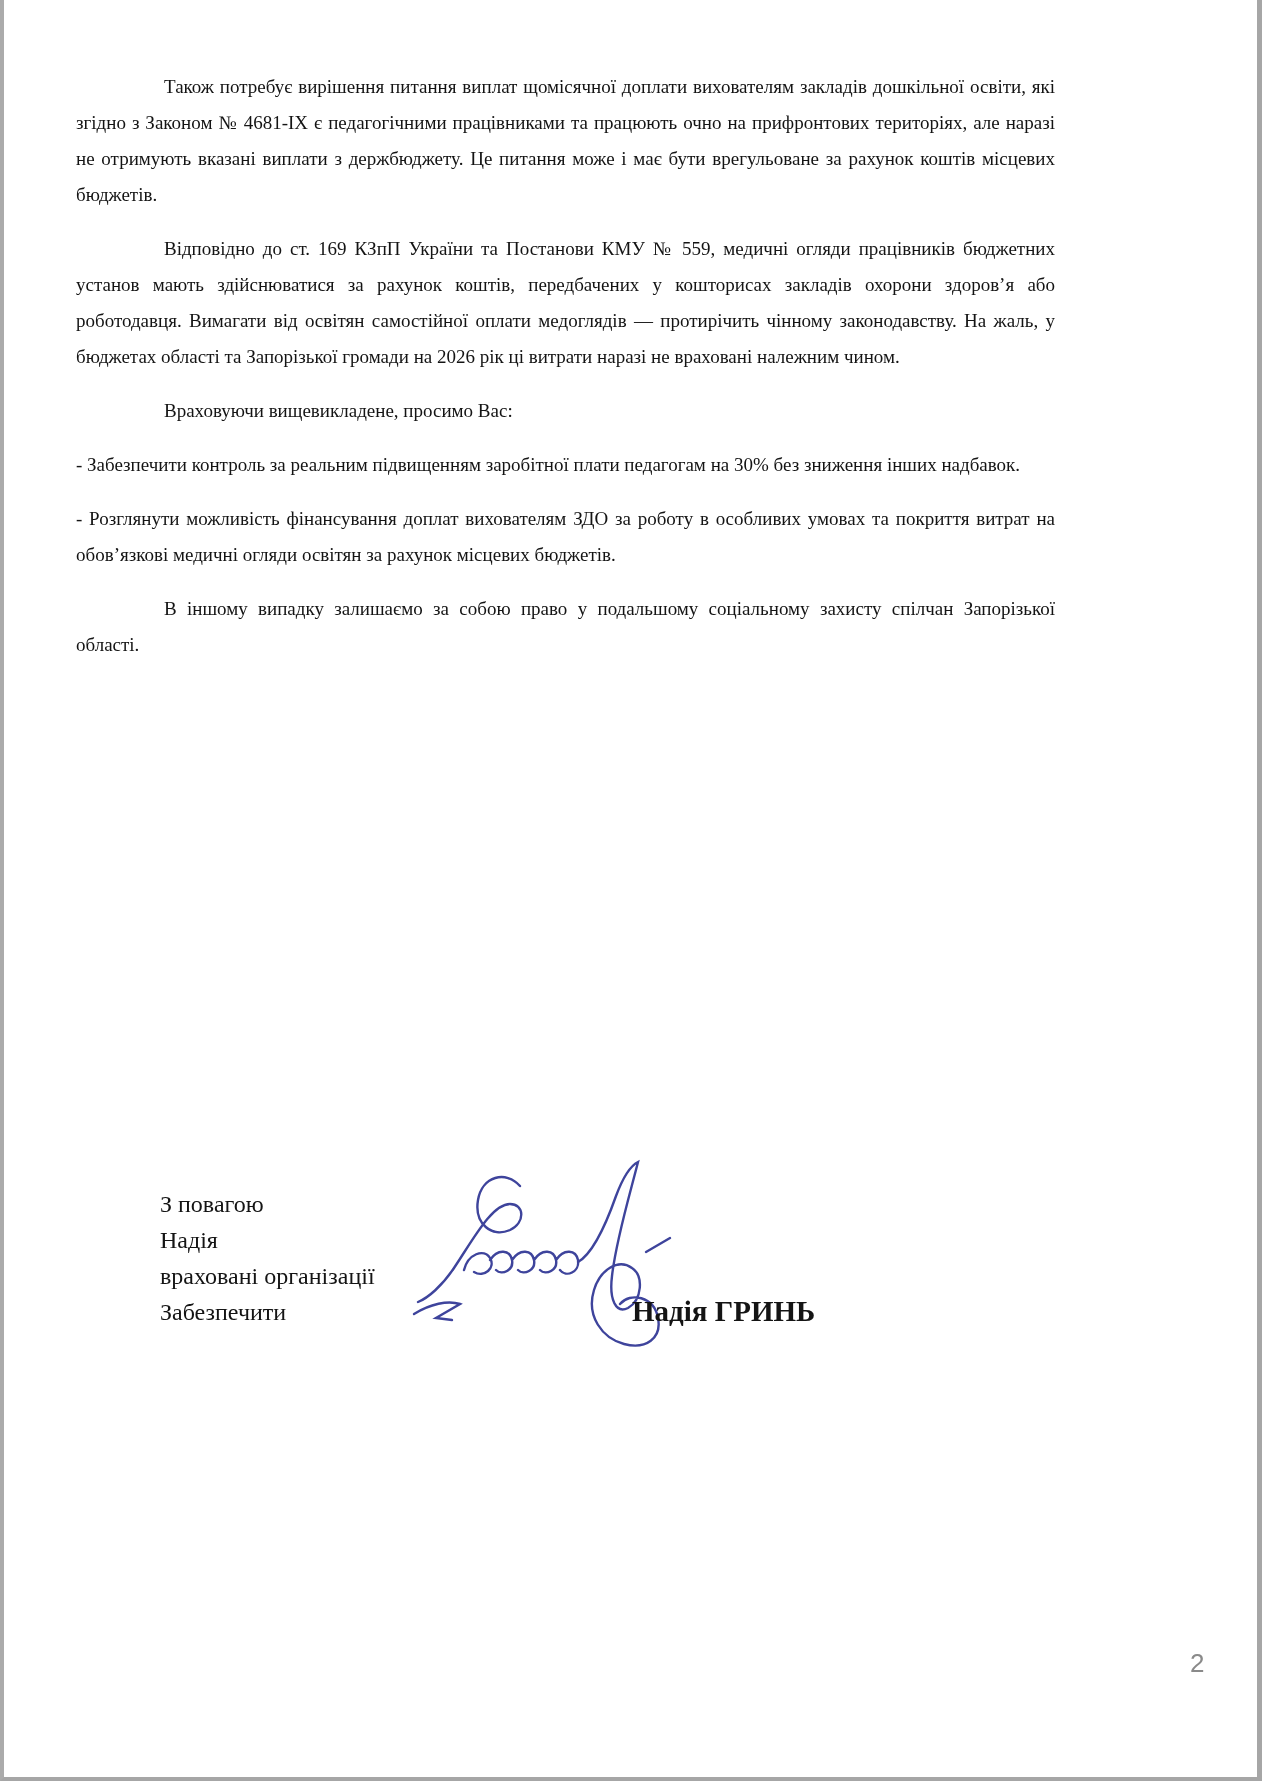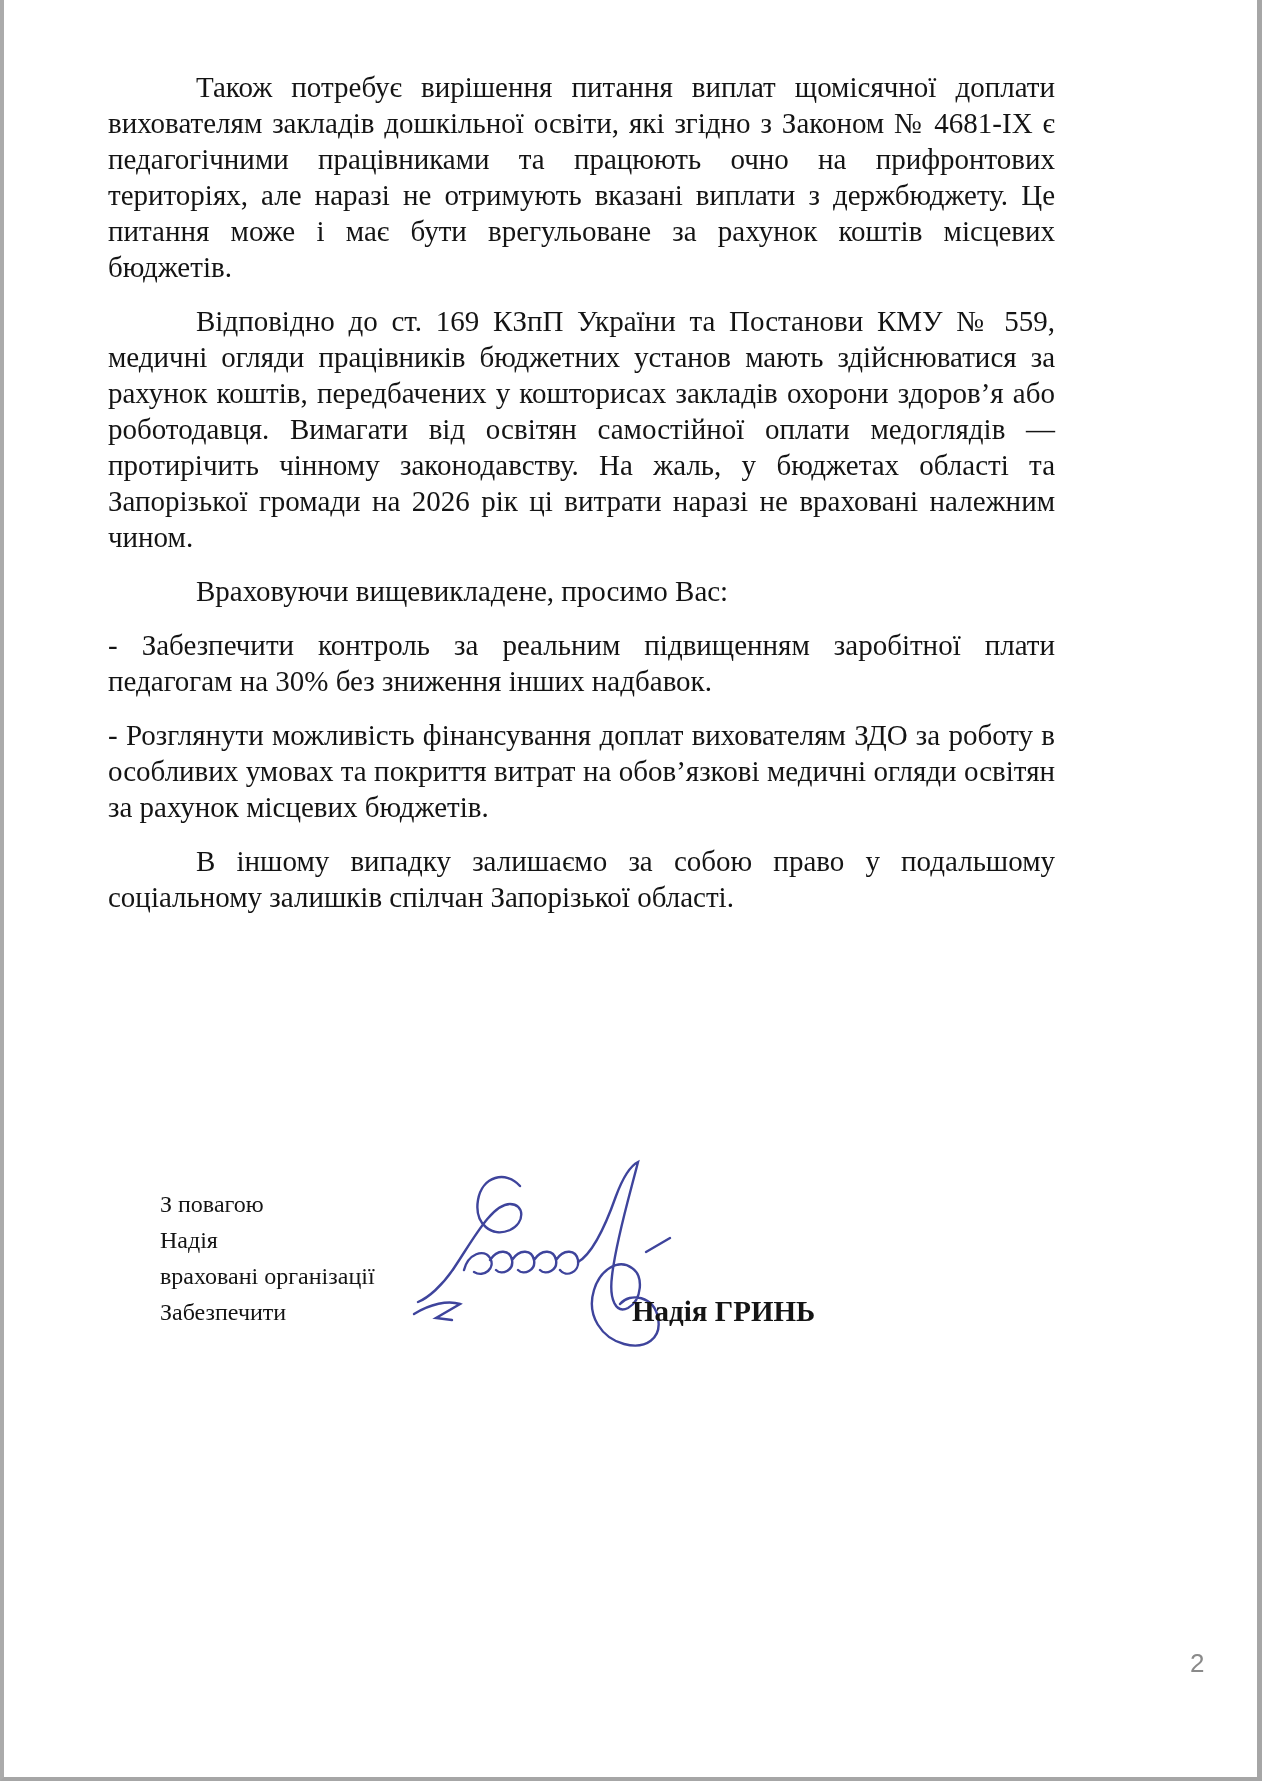--- a/index.html
+++ b/index.html
@@ -13,22 +13,22 @@
     position:absolute; left:0; top:0;
     width:1262px; height:1781px;
     box-sizing:border-box;
     background:#ffffff;
     border-left:4px solid #ababab;
     border-right:5px solid #a6a6a6;
     border-bottom:4px solid #a6a6a6;
   }
   .body-text{
     box-sizing:border-box;
-    padding:69px 202px 0 104px;
-    font-size:29px;
+    padding:69px 202px 0 72px;
+    font-size:19px;
     line-height:36px;
     color:#141414;
     text-align:justify;
   }
   .body-text p{
     margin:0 0 18px 0;
   }
   .body-text p.indent{
     text-indent:88px;
   }
@@ -65,21 +65,21 @@
 <body>
 
 <div class="page">
 
   <div class="body-text">
     <p class="indent">Також потребує вирішення питання виплат щомісячної доплати вихователям закладів дошкільної освіти, які згідно з Законом № 4681-IX є педагогічними працівниками та працюють очно на прифронтових територіях, але наразі не отримують вказані виплати з держбюджету. Це питання може і має бути врегульоване за рахунок коштів місцевих бюджетів.</p>
     <p class="indent">Відповідно до ст. 169 КЗпП України та Постанови КМУ № 559, медичні огляди працівників бюджетних установ мають здійснюватися за рахунок коштів, передбачених у кошторисах закладів охорони здоров’я або роботодавця. Вимагати від освітян самостійної оплати медоглядів — протирічить чінному законодавству. На жаль, у бюджетах області та Запорізької громади на 2026 рік ці витрати наразі не враховані належним чином.</p>
     <p class="indent">Враховуючи вищевикладене, просимо Вас:</p>
     <p>- Забезпечити контроль за реальним підвищенням заробітної плати педагогам на 30% без зниження інших надбавок.</p>
     <p>- Розглянути можливість фінансування доплат вихователям ЗДО за роботу в особливих умовах та покриття витрат на обов’язкові медичні огляди освітян за рахунок місцевих бюджетів.</p>
-    <p class="indent">В іншому випадку залишаємо за собою право у подальшому соціальному залишків спілчан Запорізької області.</p>
+    <p class="indent">В іншому випадку залишаємо за собою право у подальшому соціальному захисту спілчан Запорізької області.</p>
   </div>
 
   <div class="sig-block">
     <div>З повагою</div>
     <div>Надія</div>
     <div>враховані організації</div>
     <div>Забезпечити</div>
   </div>
 
   <svg class="signature-svg" viewBox="0 0 322 205" xmlns="http://www.w3.org/2000/svg">

